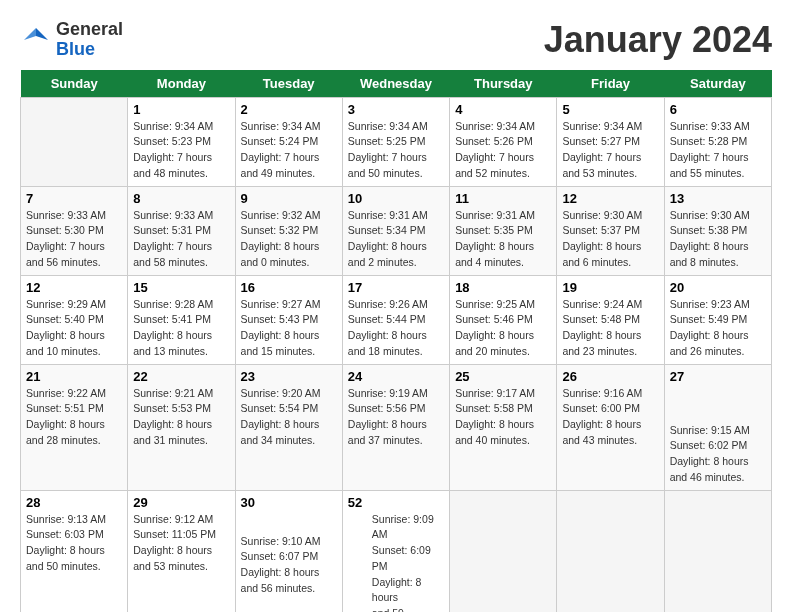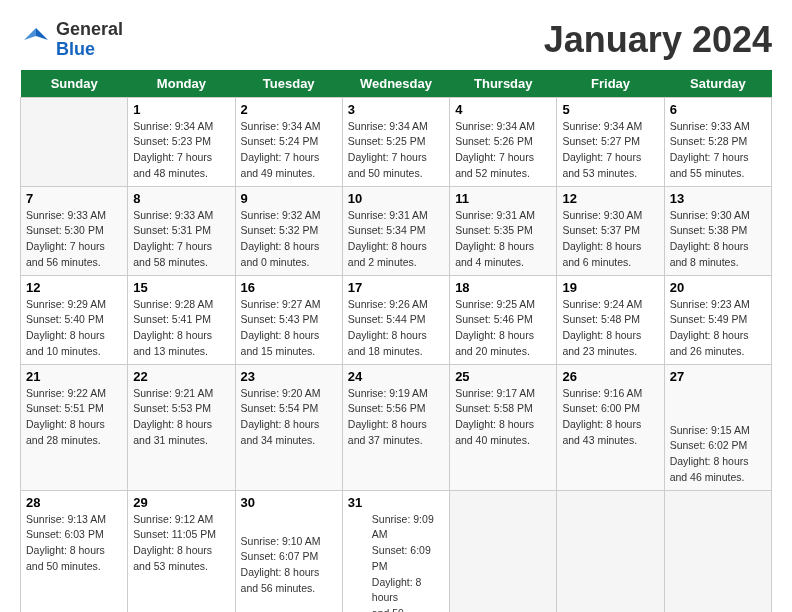--- a/index.html
+++ b/index.html
@@ -332,21 +332,21 @@
 and 53 minutes.</div>
         </td>
         <td>
           <span class="day-number">30</span>
           <div class="day-info" style="white-space: pre-line; margin-top: 24px;">Sunrise: 9:10 AM
 Sunset: 6:07 PM
 Daylight: 8 hours
 and 56 minutes.</div>
         </td>
         <td>
-          <span class="day-number">31</span>
+          <span class="day-number">52</span>
           <div class="day-info" style="white-space: pre-line; margin-left: 24px;">Sunrise: 9:09 AM
 Sunset: 6:09 PM
 Daylight: 8 hours
 and 59 minutes.</div>
         </td>
         <td class="empty-cell"></td>
         <td class="empty-cell"></td>
         <td class="empty-cell"></td>
       </tr>
     </tbody>

